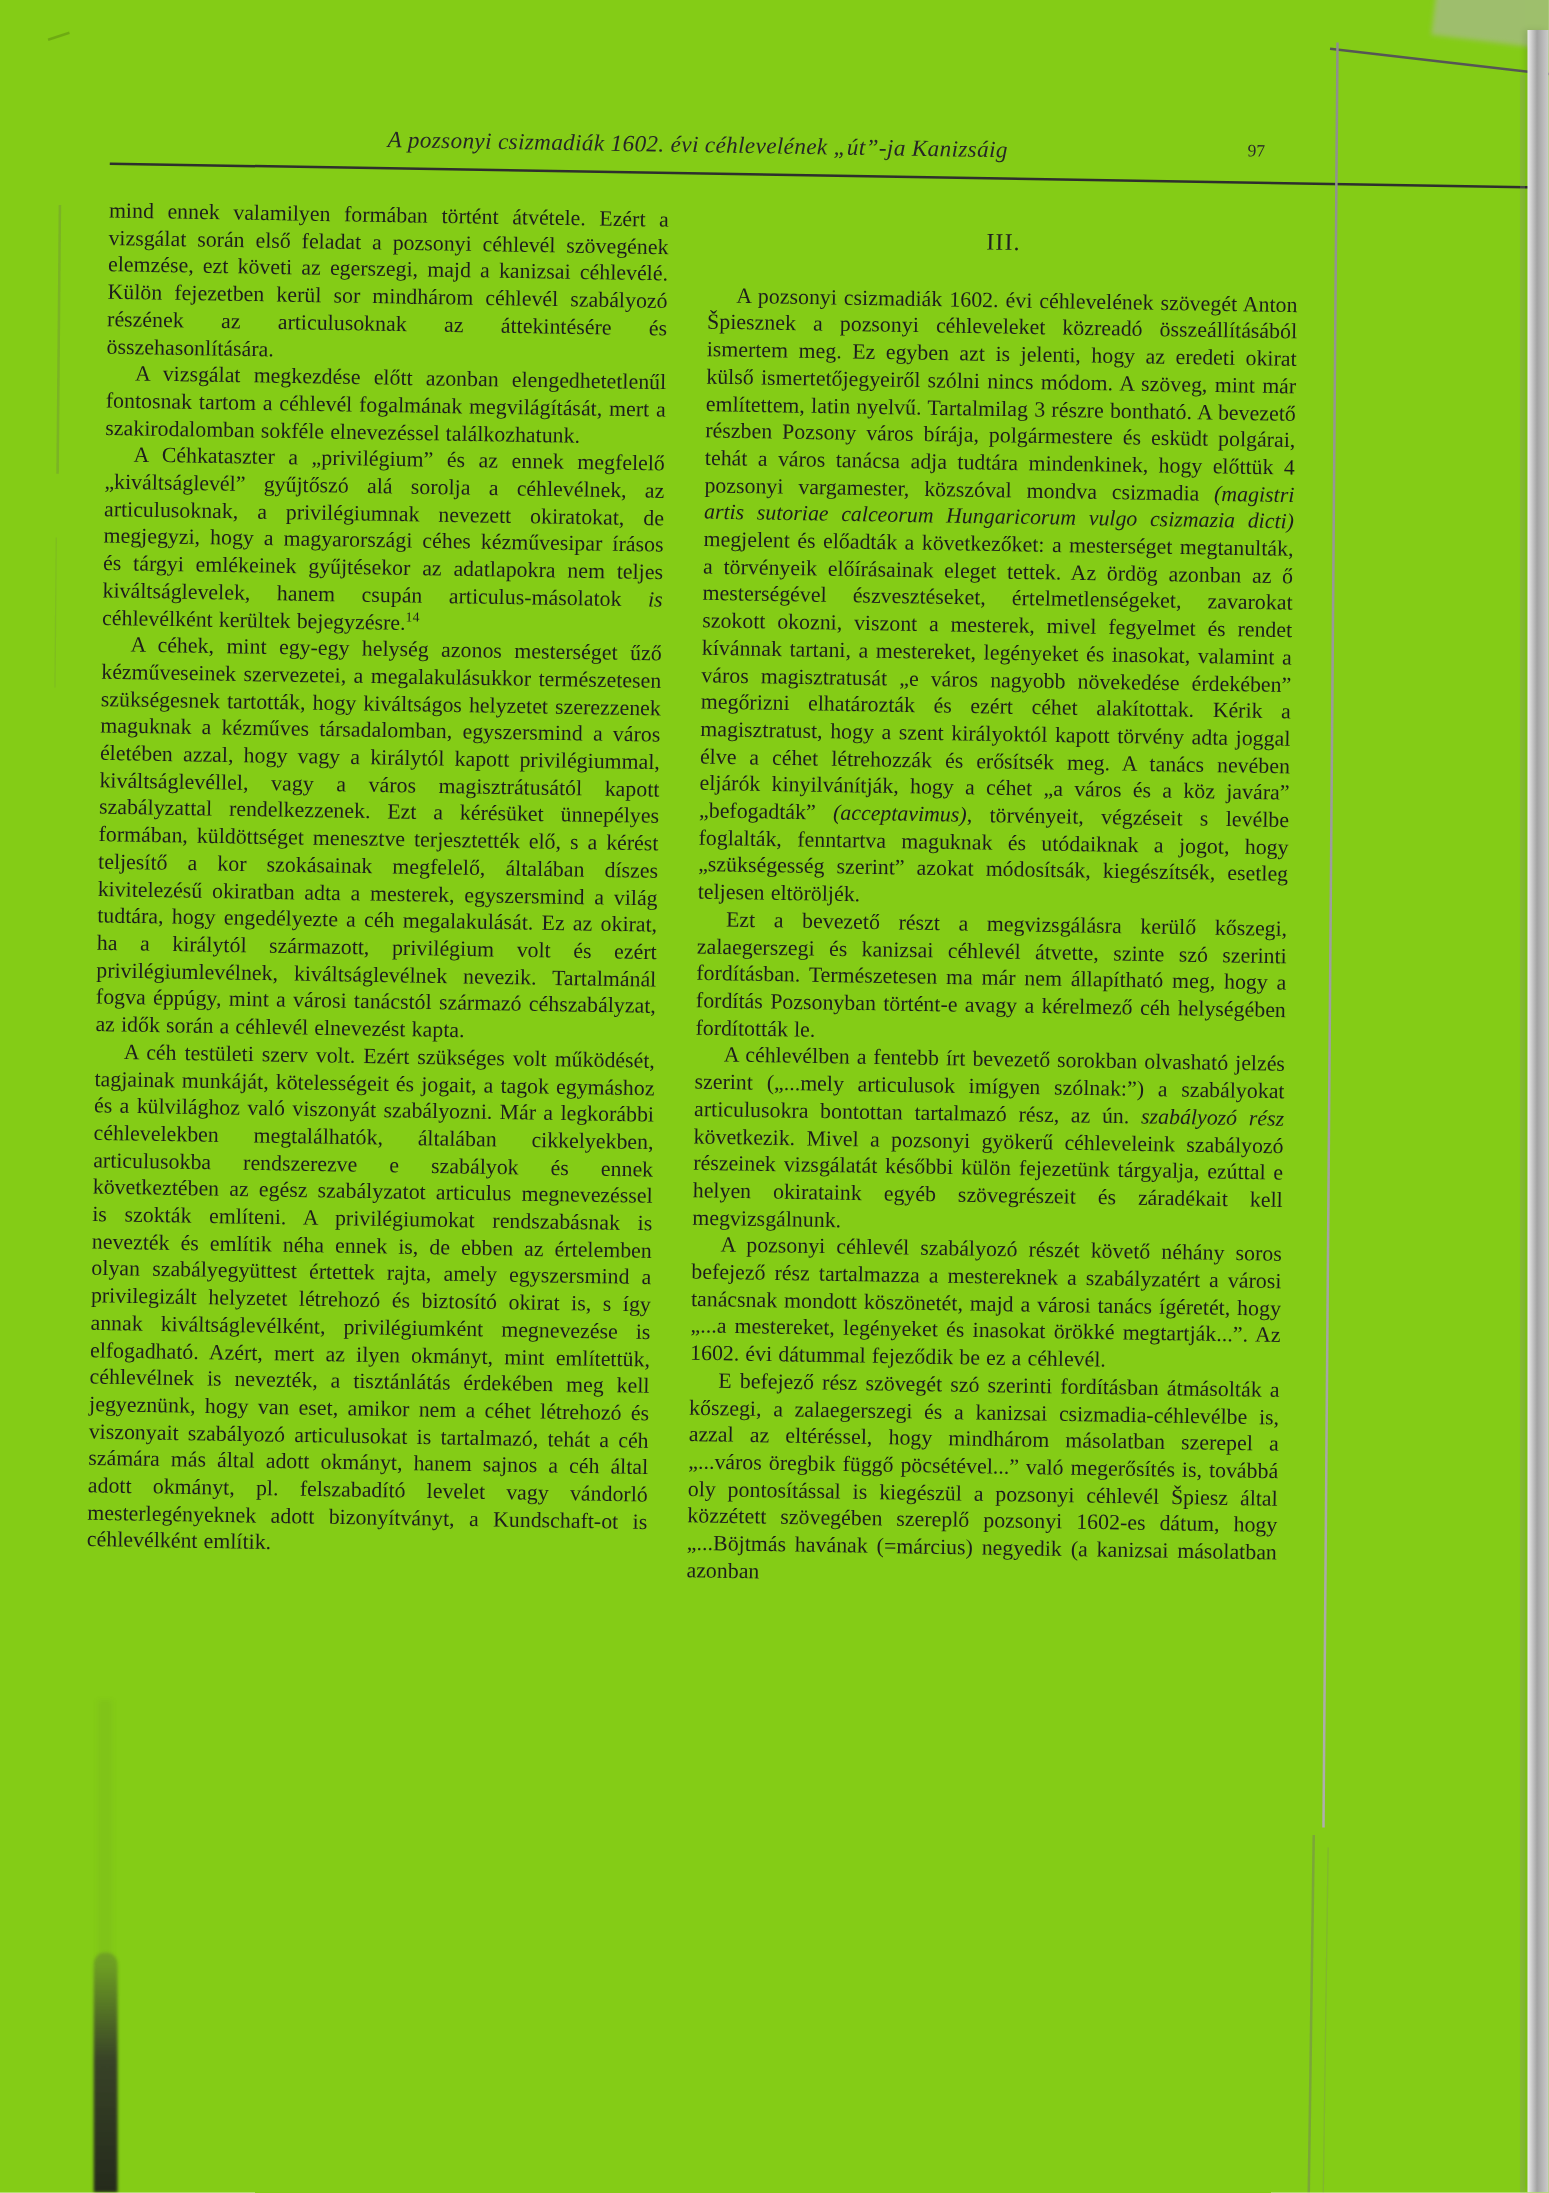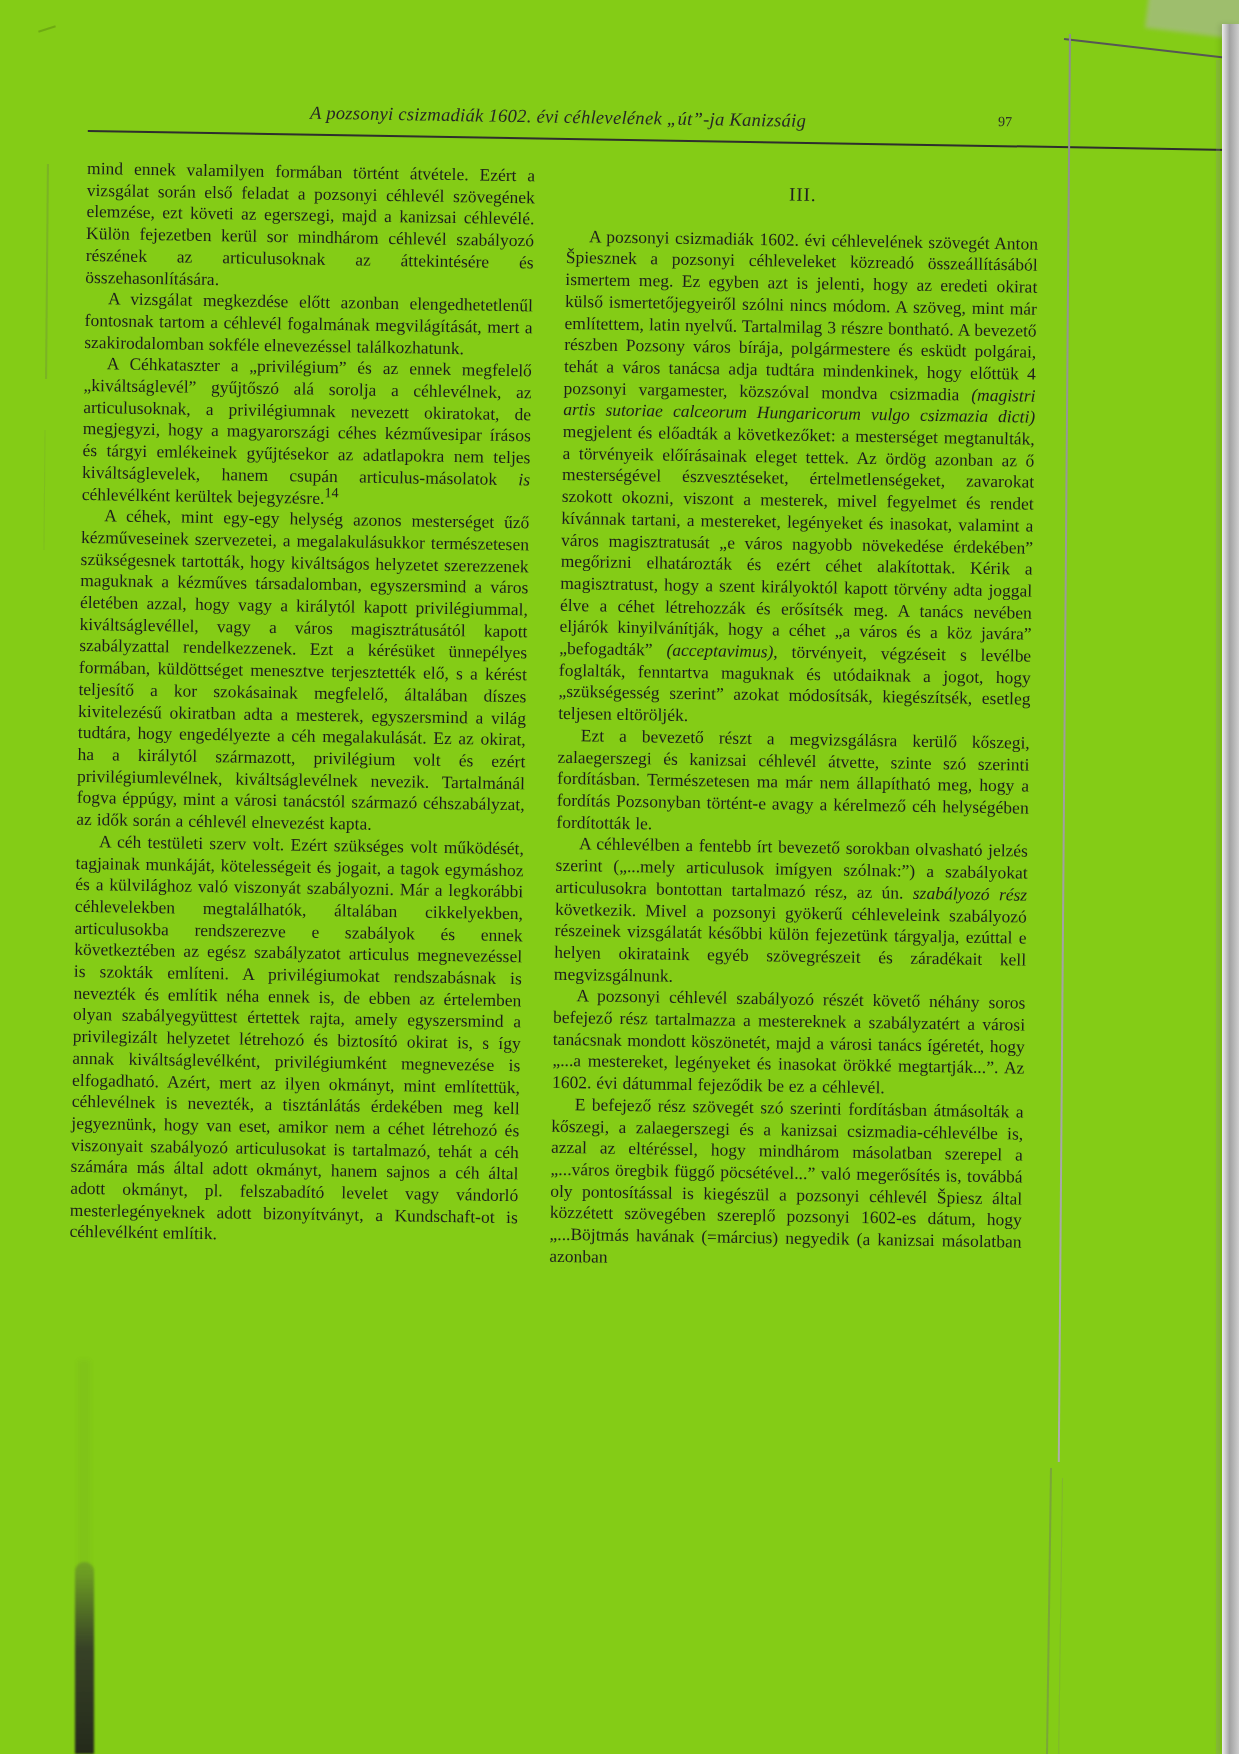--- a/index.html
+++ b/index.html
@@ -66,21 +66,21 @@
     text-align: justify;
     color: #1d1d1d;
     letter-spacing: 0.05px;
     word-spacing: 0.5px;
   }
   .col.left  { width: 448px; }
   .col.right { width: 472px; padding-top: 14px; }
   .col p { margin: 0; }
   .col p.indent { text-indent: 23px; }
   .col i { font-style: italic; }
-  .col sup { font-size: 14px; line-height: 0; }
+  .col sup { font-size: 11px; line-height: 0; }
   .section-heading {
     text-align: center;
     font-size: 19px;
     letter-spacing: 1px;
     color: #202020;
     margin: 0 0 24px 0;
   }
   
   .artifact { position: absolute; pointer-events: none; }
   .corner-wedge-top-right {

